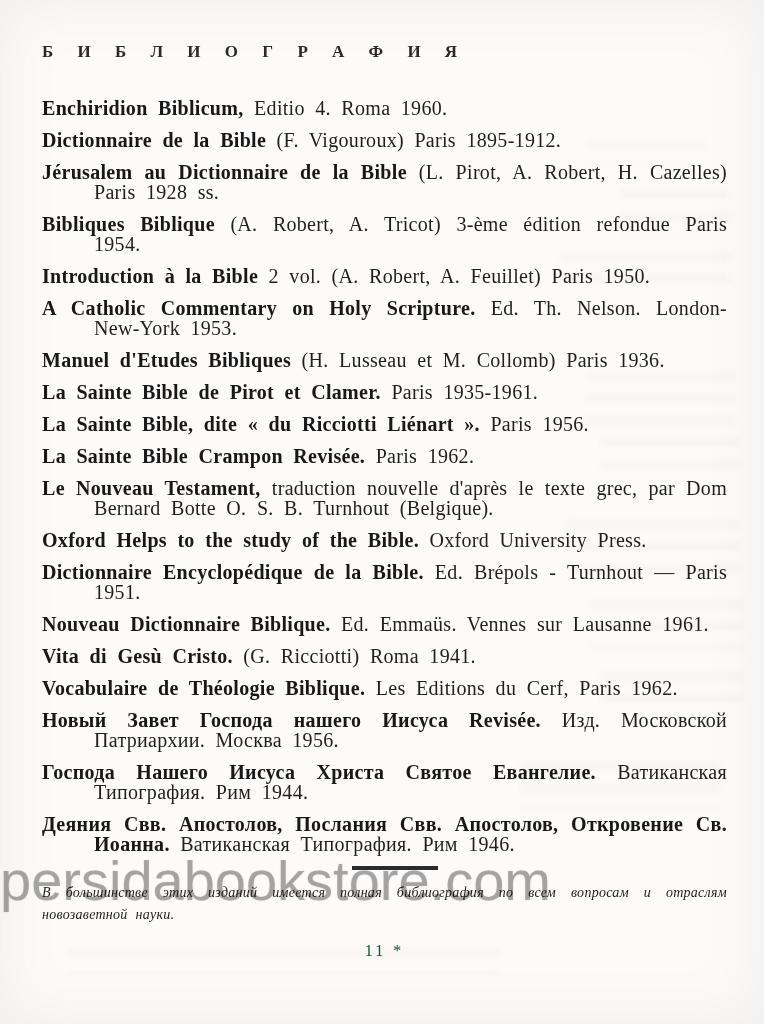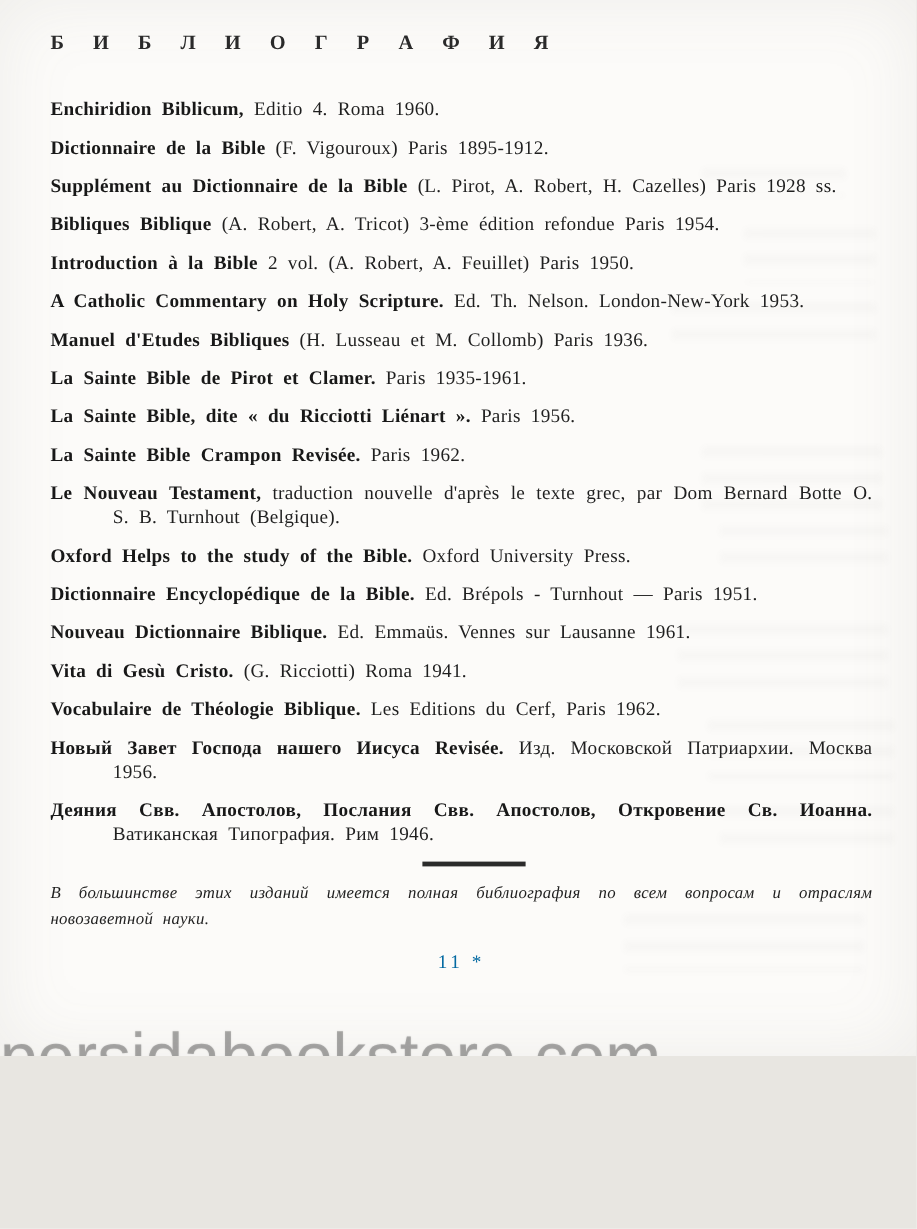--- a/index.html
+++ b/index.html
@@ -3,41 +3,41 @@
 <meta charset="utf-8">
 <style>
   html, body {
     margin: 0;
     padding: 0;
     background: #e8e6e1;
   }
   .page {
     position: relative;
     width: 764px;
-    height: 880px;
+    height: 1024px;
     margin: 0 auto;
     background: #fcfbf9;
     overflow: hidden;
     box-shadow: inset 0 0 60px rgba(120,115,105,0.10);
     font-family: "Liberation Serif", "DejaVu Serif", serif;
     color: #1f1f1f;
     box-sizing: border-box;
-    padding: 26px 37px 0 42px;
+    padding: 42px 37px 0 42px;
   }
   .page-title {
     font-size: 17px;
     font-weight: bold;
     letter-spacing: 9px;
     margin: 0 0 36px 0;
     color: #2a2a2a;
     word-spacing: 2px;
   }
   .entries { position: relative; z-index: 1; }
   .entry {
-    font-size: 16px;
+    font-size: 20px;
     line-height: 20px;
     margin: 0 0 12px 0;
     padding-left: 52px;
     text-indent: -52px;
     text-align: justify;
     word-spacing: 0.26em;
     letter-spacing: 0.015em;
   }
   .entry b { font-weight: bold; color: #181818; }
   .separator {
@@ -57,21 +57,21 @@
     letter-spacing: 0.02em;
     position: relative;
     z-index: 1;
     font-style: italic;
   }
   .page-number {
     text-align: center;
     font-size: 16px;
     margin-top: 16px;
     letter-spacing: 3px;
-    color: #0369a1;
+    color: #14532d;
   }
   .watermark {
     position: absolute;
     left: 0;
     right: 0;
     top: 848px;
     text-align: left;
     font-family: Liberation Sans, sans-serif;
     font-size: 56px;
     font-weight: 500;
@@ -102,35 +102,36 @@
 </head>
 <body>
 
 <div class="page">
 
   <h1 class="page-title">Б И Б Л И О Г Р А Ф И Я</h1>
 
   <div class="entries" id="entries">
       <p class="entry"><b>Enchiridion Biblicum,</b><span> Editio 4. Roma 1960.</span></p>
       <p class="entry"><b>Dictionnaire de la Bible</b><span> (F. Vigouroux) Paris 1895-1912.</span></p>
-      <p class="entry"><b>Supplément au Dictionnaire de la Bible</b><span> (L. Pirot, A. Robert, H. Cazelles) Paris 1928 ss.</span></p>
+      <p class="entry"><b>Jérusalem au Dictionnaire de la Bible</b><span> (L. Pirot, A. Robert, H. Cazelles) Paris 1928 ss.</span></p>
       <p class="entry"><b>Bibliques Biblique</b><span> (A. Robert, A. Tricot) 3-ème édition refondue Paris 1954.</span></p>
       <p class="entry"><b>Introduction à la Bible</b><span> 2 vol. (A. Robert, A. Feuillet) Paris 1950.</span></p>
       <p class="entry"><b>A Catholic Commentary on Holy Scripture.</b><span> Ed. Th. Nelson. London-New-York 1953.</span></p>
       <p class="entry"><b>Manuel d'Etudes Bibliques</b><span> (H. Lusseau et M. Collomb) Paris 1936.</span></p>
       <p class="entry"><b>La Sainte Bible de Pirot et Clamer.</b><span> Paris 1935-1961.</span></p>
       <p class="entry"><b>La Sainte Bible, dite « du Ricciotti Liénart ».</b><span> Paris 1956.</span></p>
       <p class="entry"><b>La Sainte Bible Crampon Revisée.</b><span> Paris 1962.</span></p>
       <p class="entry"><b>Le Nouveau Testament,</b><span> traduction nouvelle d'après le texte grec, par Dom Bernard Botte O. S. B. Turnhout (Belgique).</span></p>
       <p class="entry"><b>Oxford Helps to the study of the Bible.</b><span> Oxford University Press.</span></p>
       <p class="entry"><b>Dictionnaire Encyclopédique de la Bible.</b><span> Ed. Brépols - Turnhout — Paris 1951.</span></p>
       <p class="entry"><b>Nouveau Dictionnaire Biblique.</b><span> Ed. Emmaüs. Vennes sur Lausanne 1961.</span></p>
       <p class="entry"><b>Vita di Gesù Cristo.</b><span> (G. Ricciotti) Roma 1941.</span></p>
       <p class="entry"><b>Vocabulaire de Théologie Biblique.</b><span> Les Editions du Cerf, Paris 1962.</span></p>
       <p class="entry"><b>Новый Завет Господа нашего Иисуса Revisée.</b><span> Изд. Московской Патриархии. Москва 1956.</span></p>
+      <p class="entry"><b>Господа Нашего Иисуса Христа Святое Евангелие.</b><span> Ватиканская Типография. Рим 1944.</span></p>
       <p class="entry"><b>Деяния Свв. Апостолов, Послания Свв. Апостолов, Откровение Св. Иоанна.</b><span> Ватиканская Типография. Рим 1946.</span></p>
     </div>
 
   <div class="separator"></div>
 
   <p class="footer-note">В большинстве этих изданий имеется полная библиография по всем вопросам и отраслям новозаветной науки.</p>
 
   <div class="page-number">11 *</div>
 
   <div class="watermark">persidabookstore.com</div>

